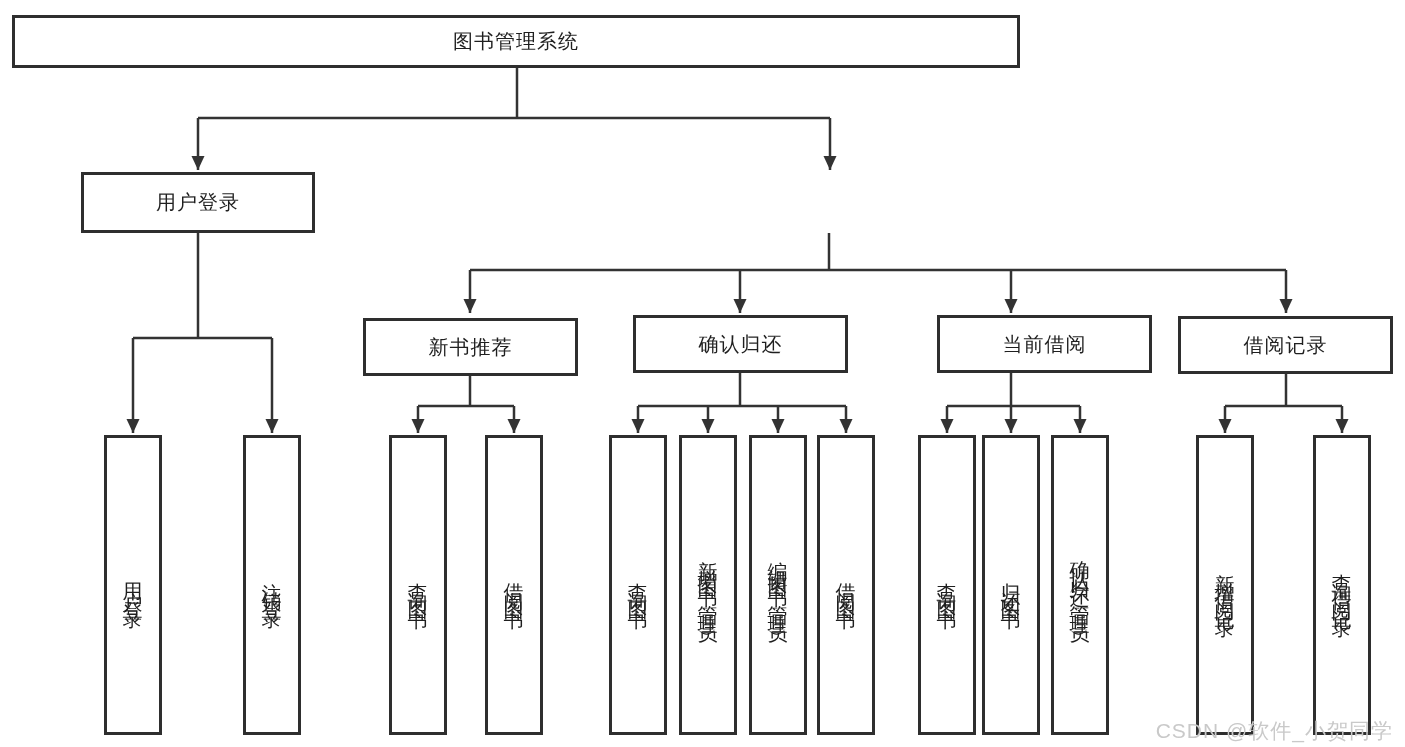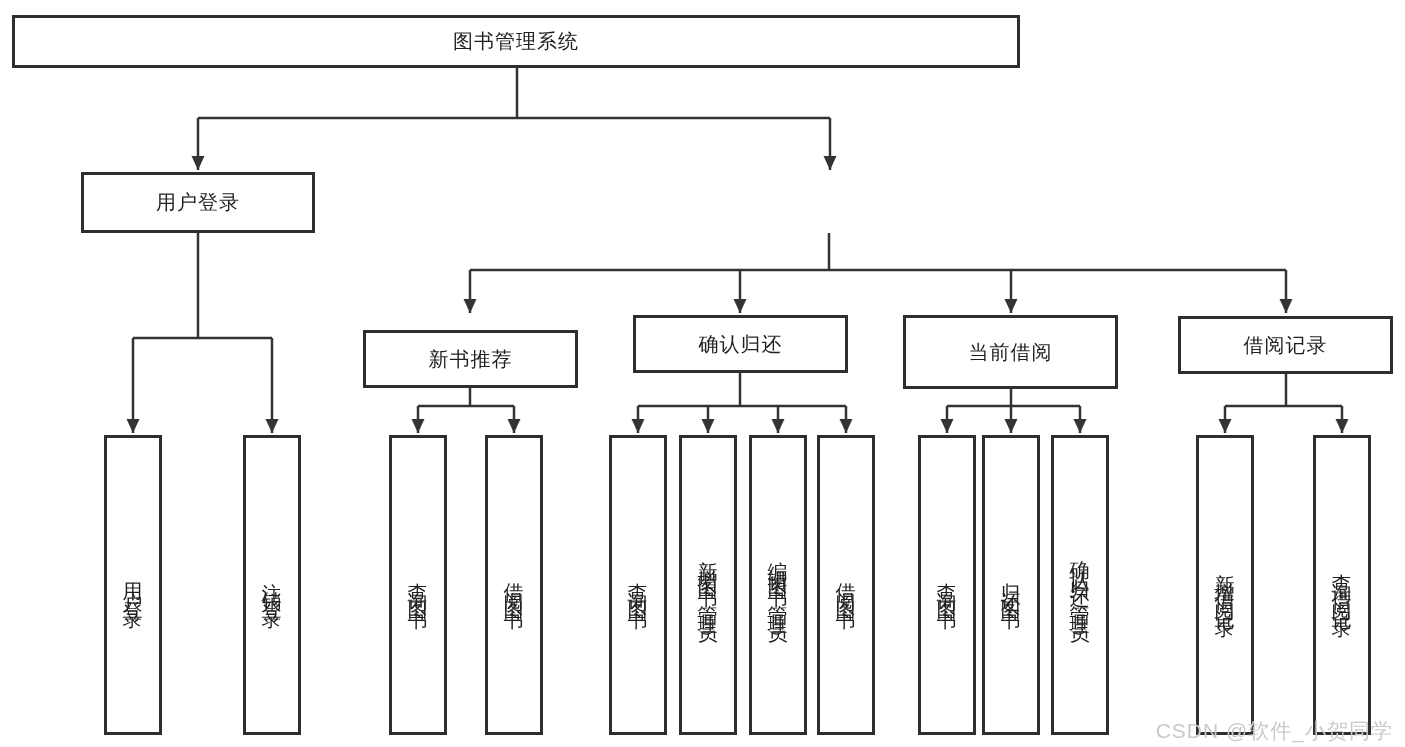--- a/index.html
+++ b/index.html
@@ -120,27 +120,27 @@
   </svg>
 
   <div class="hbox" style="left:12px; top:15px; width:1008px; height:53px;">
     <span>图书管理系统</span>
   </div>
 
   <div class="hbox" style="left:81px; top:172px; width:234px; height:61px;">
     <span>用户登录</span>
   </div>
 
-  <div class="hbox" style="left:363px; top:330px; width:215px; height:58px;">
+  <div class="hbox" style="left:363px; top:318px; width:215px; height:58px;">
     <span>新书推荐</span>
   </div>
   <div class="hbox" style="left:633px; top:315px; width:215px; height:58px;">
     <span>确认归还</span>
   </div>
-  <div class="hbox" style="left:903px; top:315px; width:215px; height:74px;">
+  <div class="hbox" style="left:937px; top:315px; width:215px; height:58px;">
     <span>当前借阅</span>
   </div>
   <div class="hbox" style="left:1178px; top:316px; width:215px; height:58px;">
     <span>借阅记录</span>
   </div>
 
   <div class="leaf" style="left:104px;">
     <span class="vtext">用户登录</span>
   </div>
   <div class="leaf" style="left:243px;">

